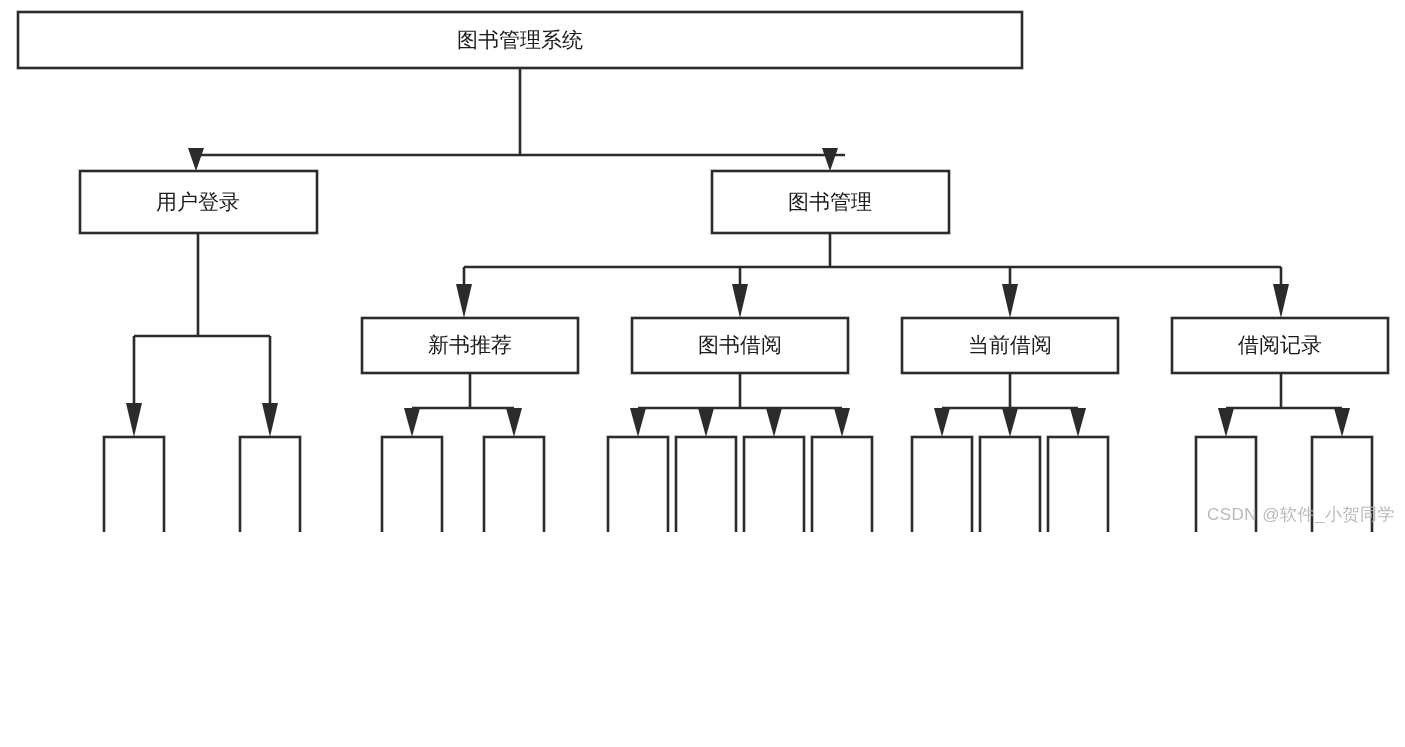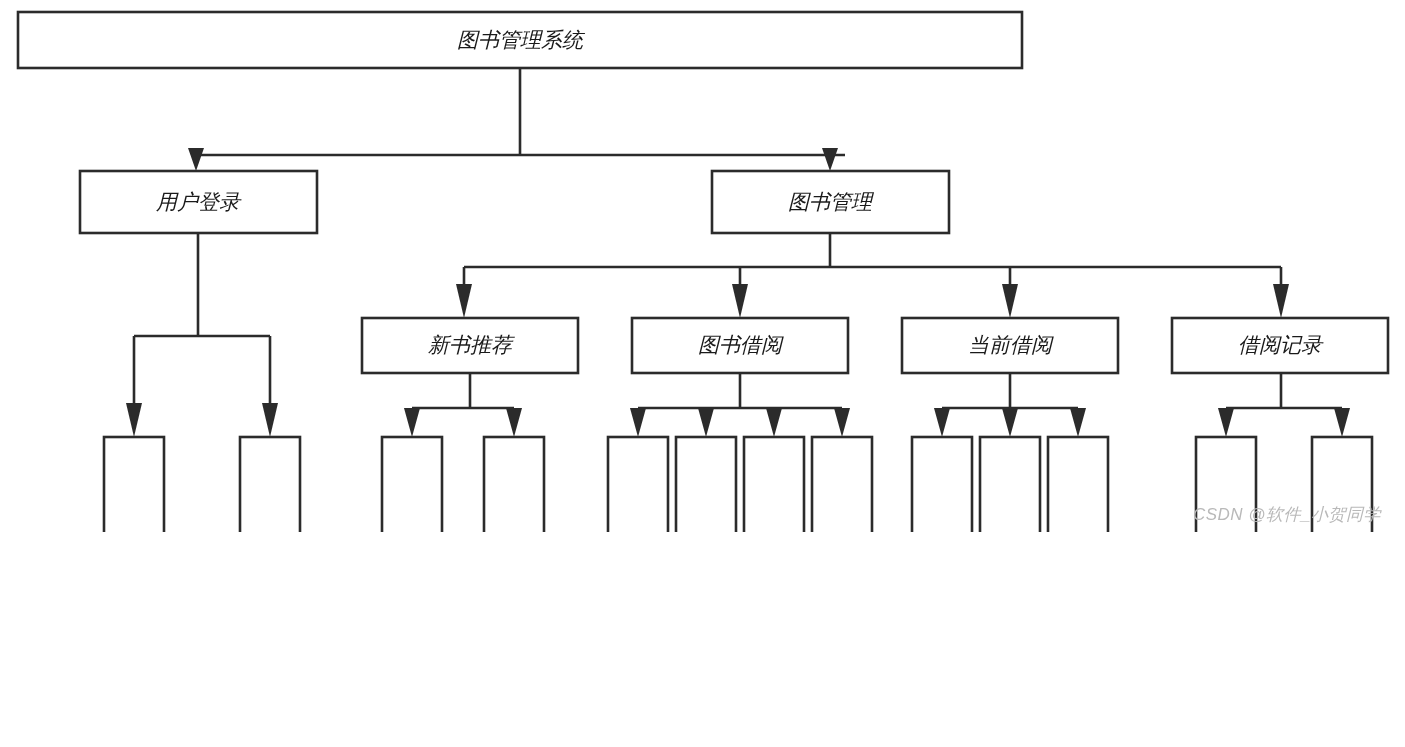--- a/index.html
+++ b/index.html
@@ -9,21 +9,20 @@
   }
   body {
     font-family: "Liberation Sans", "DejaVu Sans", sans-serif;
   }
   #stage {
     position: relative;
     width: 1405px;
     height: 532px;
     background: #ffffff;
     overflow: hidden;
-    font-style: italic;
   }
   svg#diagram {
     position: absolute;
     left: 0;
     top: 0;
     width: 1405px;
     height: 747px;
   }
   .node-box {
     fill: #ffffff;
@@ -64,21 +63,21 @@
     text-orientation: upright;
     font-family: "Liberation Sans", "DejaVu Sans", sans-serif;
     font-size: 27px;
     line-height: 1;
     letter-spacing: 4px;
     color: #1a1a1a;
     white-space: nowrap;
   }
   .watermark {
     position: absolute;
-    right: 24px;
+    right: 10px;
     bottom: 6px;
     font-family: "Liberation Sans", "DejaVu Sans", sans-serif;
     font-size: 17px;
     color: #b9b9b9;
     letter-spacing: 0.5px;
     white-space: nowrap;
     pointer-events: none;
     margin-top: 44px;
   }
 </style>

